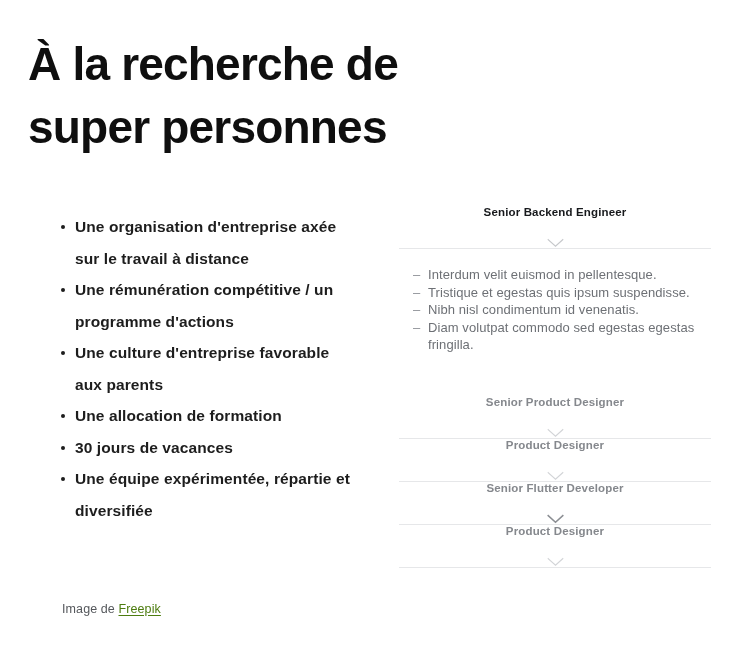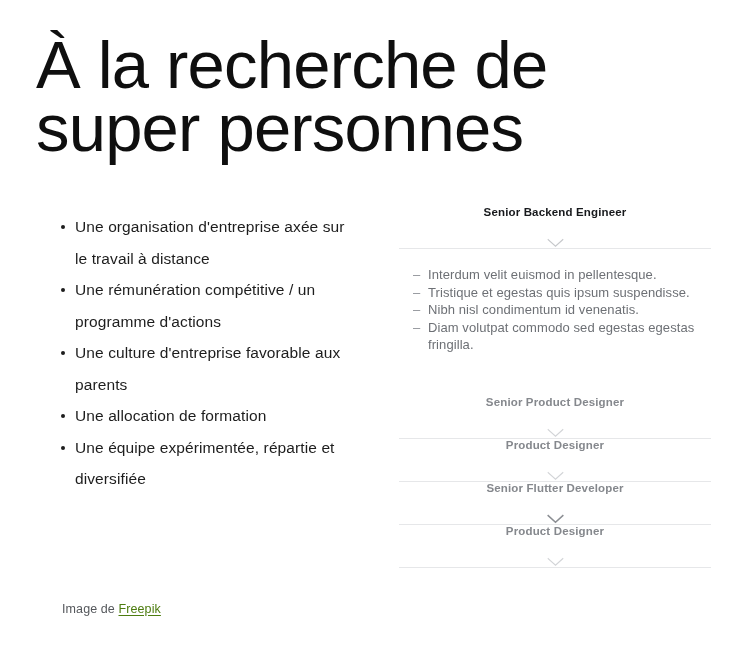--- a/index.html
+++ b/index.html
@@ -17,47 +17,47 @@
     position: relative;
     width: 750px;
     height: 655px;
     background: #ffffff;
     overflow: hidden;
   }
 
   
   .hero-heading {
     position: absolute;
-    left: 36px;
+    left: 28px;
     top: 33px;
     width: 560px;
-    font-size: 67px;
+    font-size: 46px;
     line-height: 63px;
-    font-weight: 400;
+    font-weight: 700;
     letter-spacing: -0.8px;
     color: #0f0f0f;
     white-space: pre-line;
   }
 
   
   .benefits {
     position: absolute;
     left: 57px;
     top: 211px;
     width: 300px;
     list-style: none;
   }
 
   .benefit-item {
     position: relative;
     padding-left: 18px;
     font-size: 15.5px;
     line-height: 31.5px;
     color: #1d1d1d;
-    font-weight: 400;
+    font-weight: 700;
     letter-spacing: 0.1px;
   }
 
   .benefit-item::before {
     content: "";
     position: absolute;
     left: 4px;
     top: 14px;
     width: 4px;
     height: 4px;
@@ -185,20 +185,21 @@
 <div class="page">
 
   <h1 class="hero-heading">À la recherche de
 super personnes</h1>
 
   <ul class="benefits">
     <li class="benefit-item">Une organisation d'entreprise axée sur le travail à distance</li>
     <li class="benefit-item">Une rémunération compétitive / un programme d'actions</li>
     <li class="benefit-item">Une culture d'entreprise favorable aux parents</li>
     <li class="benefit-item">Une allocation de formation</li>
+    <li class="benefit-item">30 jours de vacances</li>
     <li class="benefit-item">Une équipe expérimentée, répartie et diversifiée</li>
   </ul>
 
   <div class="credit"><span>Image de </span><a class="credit-link" href="#">Freepik</a></div>
 
   <div class="accordion">
 
     <div class="acc-item is-open">
       <div class="acc-header">
         <span class="acc-title">Senior Backend Engineer</span>

